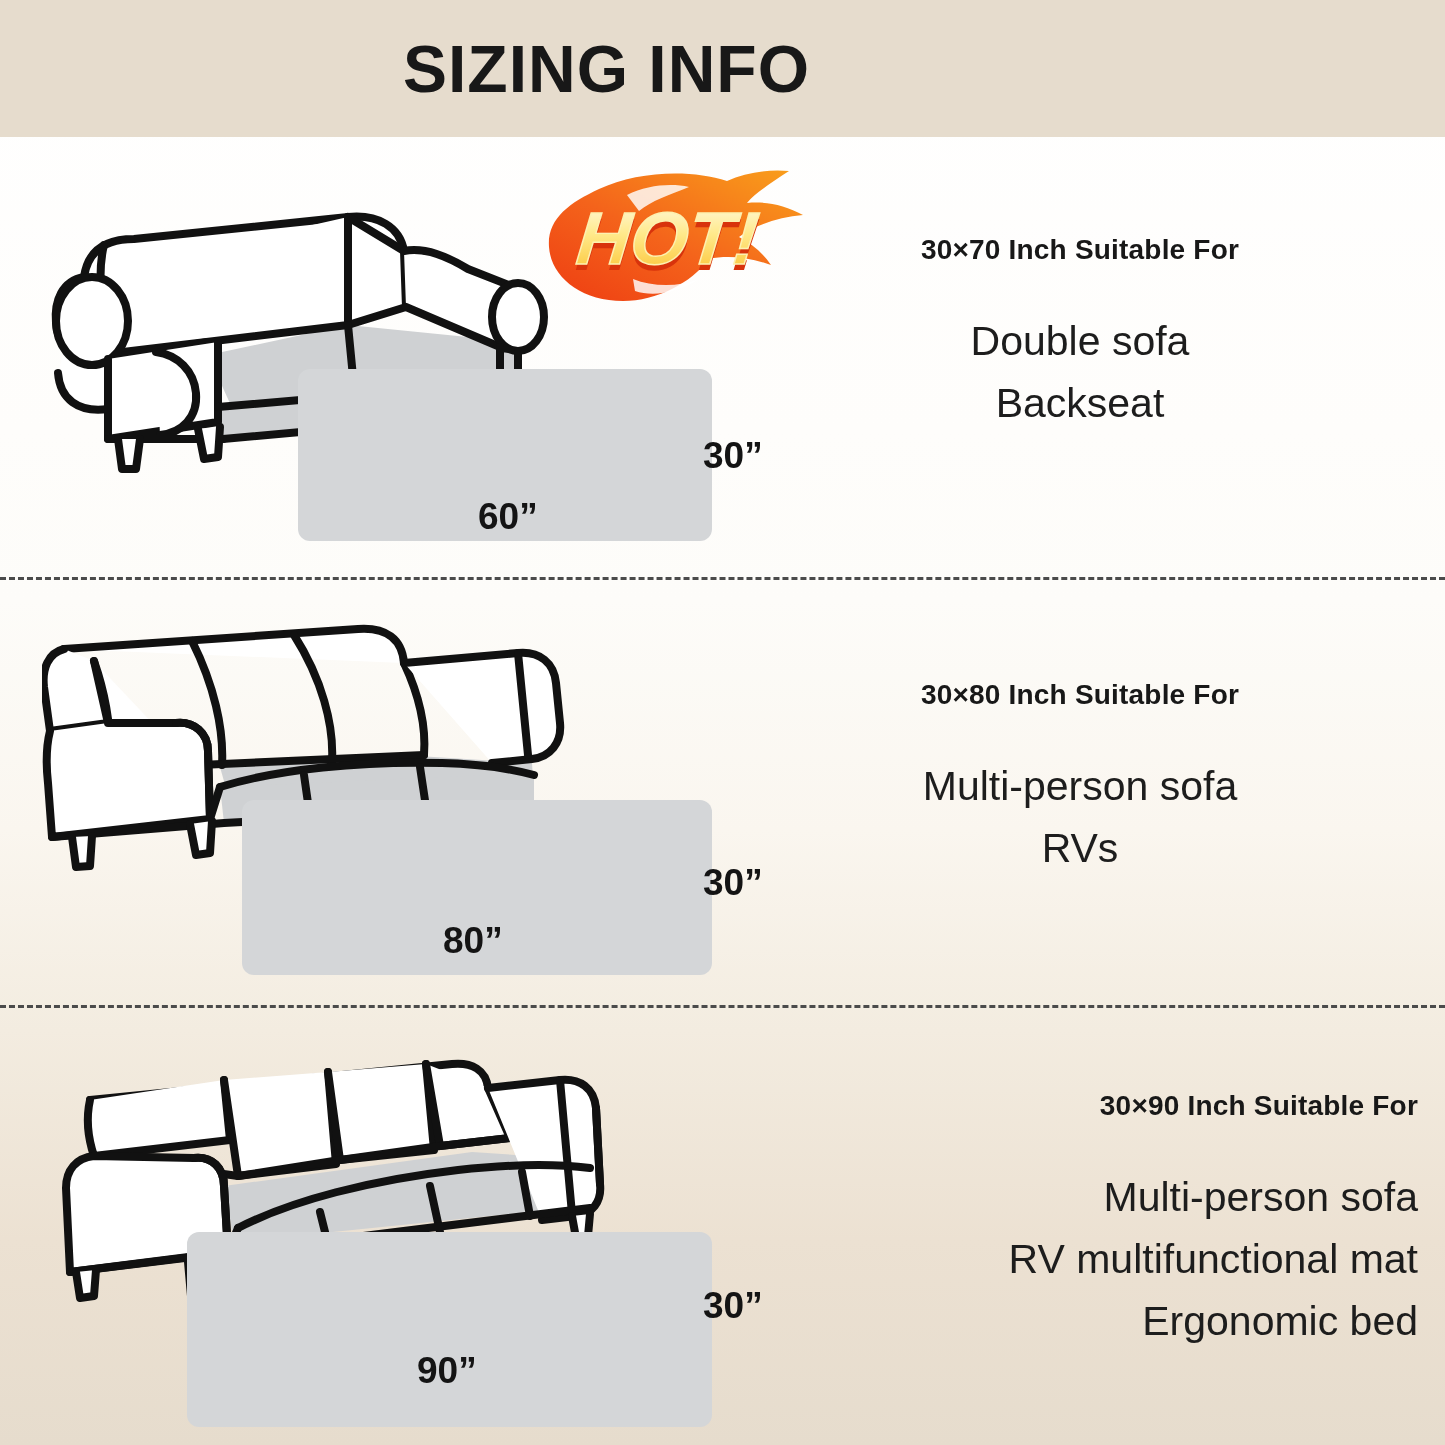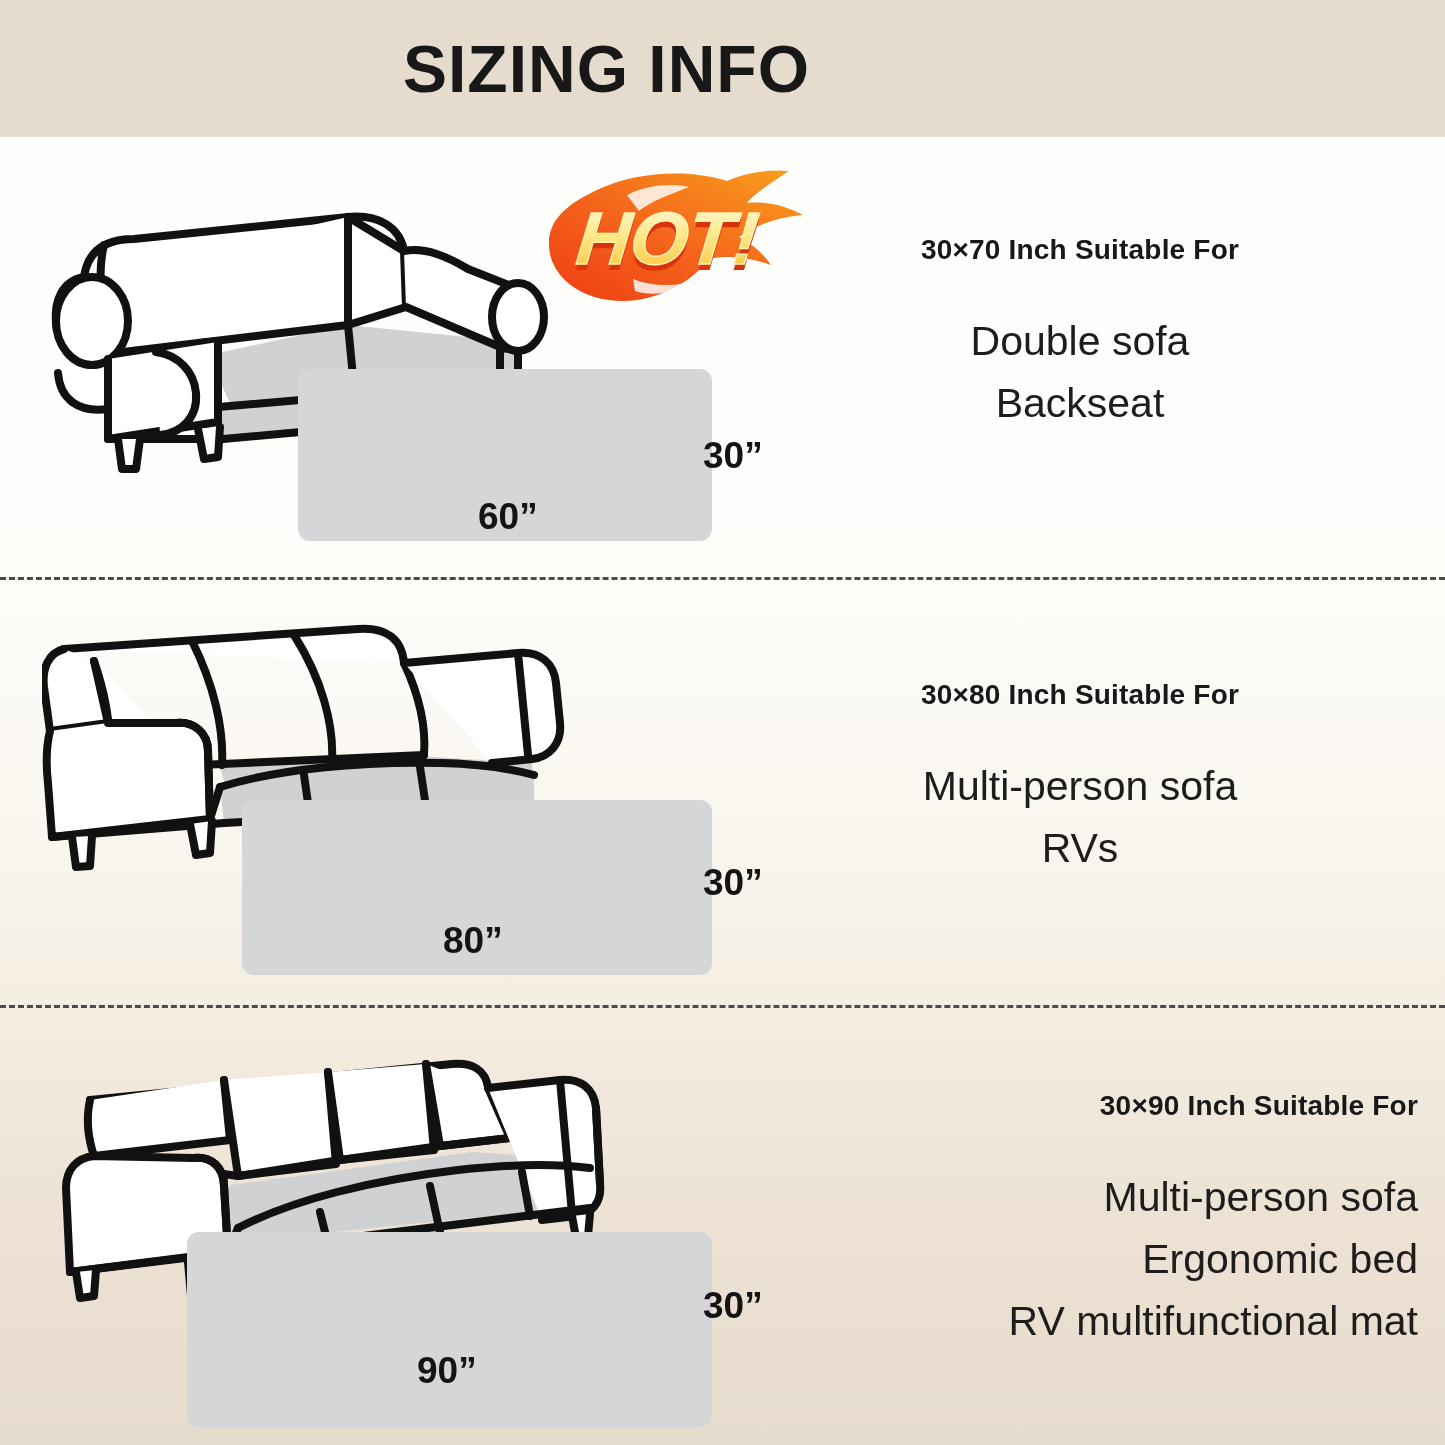--- a/index.html
+++ b/index.html
@@ -339,22 +339,22 @@
         <path d="M520 160 L524 182 L536 180 L538 158" fill="#fff"></path>
       </svg>
     </div>
 
     <div class="meas-rect m3"></div>
 
     <div class="info i3">
       <div class="info-title">30×90 Inch Suitable For</div>
       <div class="info-list">
         <div class="info-item">Multi-person sofa</div>
+        <div class="info-item">RV multifunctional mat</div>
         <div class="info-item">Ergonomic bed</div>
-        <div class="info-item">RV multifunctional mat</div>
       </div>
     </div>
   </div>
 
   <div class="meas-w w3">90”</div>
   <div class="meas-h h3">30”</div>
 
 </div>
 
 </body></html>

